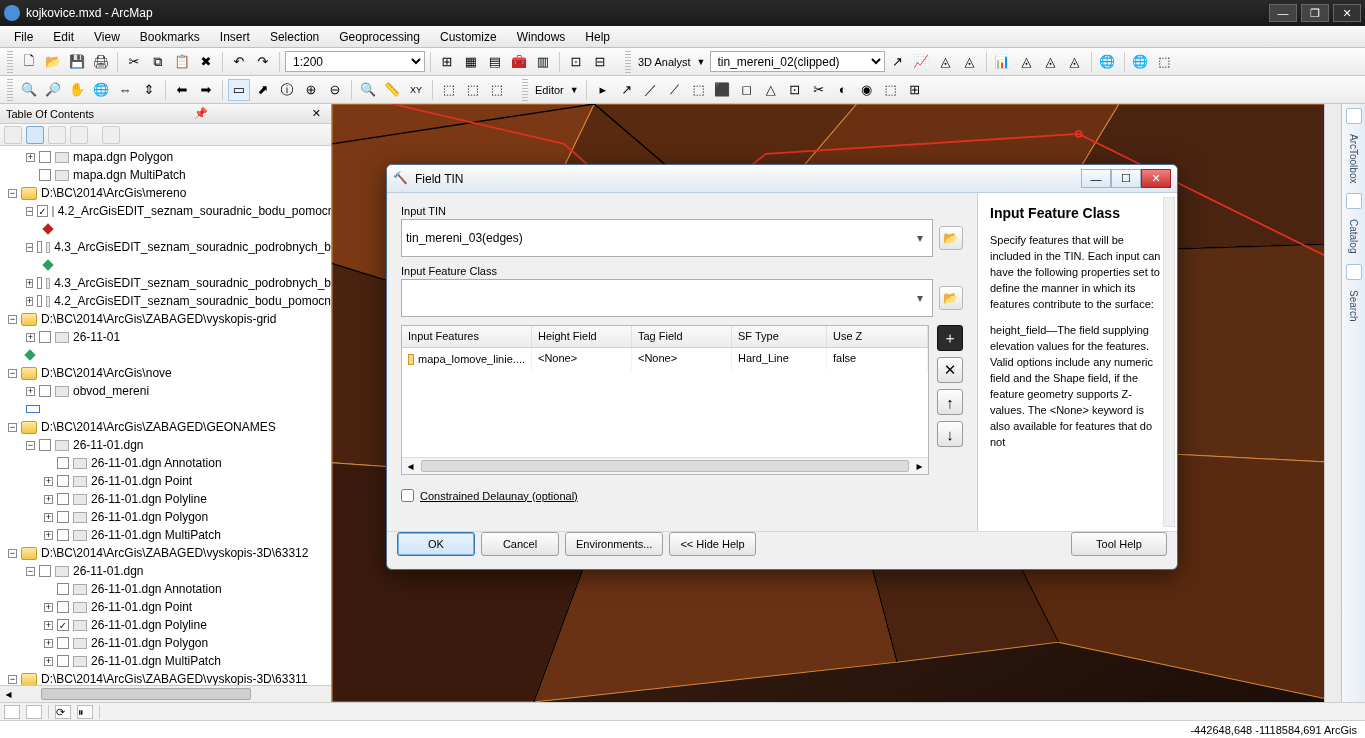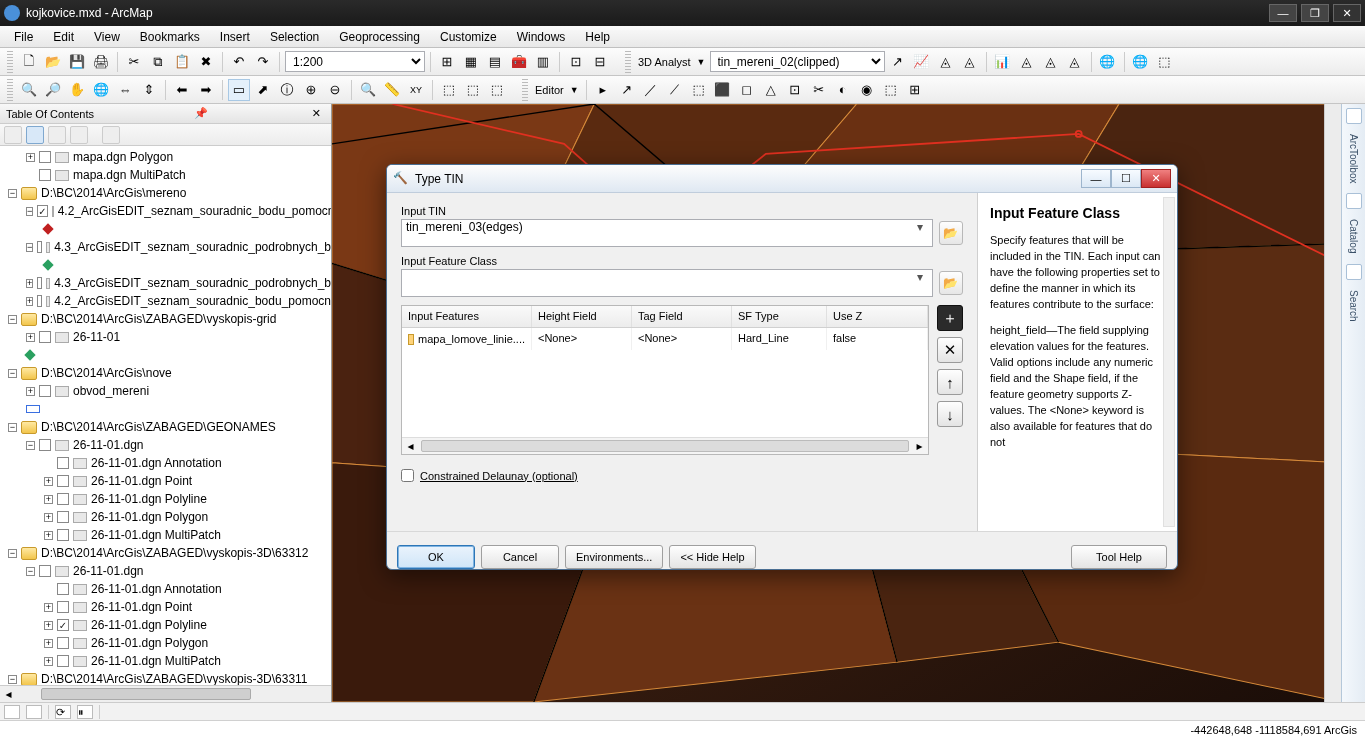--- a/index.html
+++ b/index.html
@@ -66,38 +66,38 @@
 .dlg-title { height:28px; background:linear-gradient(#fdfdfd,#dfe8f2); border-bottom:1px solid #c0cddc;
   display:flex; align-items:center; padding:0 6px; font-size:12px;}
 .dlg-title .ico{width:16px;height:16px;margin-right:6px;}
 .dlg-title .win-controls{margin-left:auto;display:flex;gap:0;}
 .dlg-title .wcbtn{width:30px;height:19px;border:1px solid #9db5cd;background:linear-gradient(#f7fbff,#dbe8f5);display:flex;align-items:center;justify-content:center;font-size:11px;}
 .dlg-title .wcbtn.close{background:linear-gradient(#f08080,#c83030);color:#fff;border-color:#a02020;}
 .dlg-body { flex:1; display:flex;}
 .dlg-left { flex:1; padding:12px 14px 6px; display:flex; flex-direction:column;}
 .lbl { font-size:11px; margin-bottom:2px;}
 .input-row{display:flex;gap:6px;align-items:center;margin-bottom:8px;}
-.txtcombo{flex:1;height:28px;border:1px solid #abadb3;background:#fff;display:flex;padding:0 4px;font-size:12px;}
+.txtcombo{flex:1;height:38px;border:1px solid #abadb3;background:#fff;display:flex;align-items:center;padding:0 4px;font-size:12px;}
 .txtcombo .dd{margin-left:auto;width:16px;text-align:center;color:#555;}
 .icon-btn{width:24px;height:24px;border:1px solid #b8b8b8;background:linear-gradient(#fefefe,#e6e6e6);display:flex;align-items:center;justify-content:center;border-radius:3px;}
 .grid-wrap{border:1px solid #b8b8b8;background:#fff;height:150px;display:flex;flex-direction:column;}
 .grid-head{display:flex;background:linear-gradient(#fafafa,#ececec);border-bottom:1px solid #d0d0d0;height:22px;font-size:11px;}
 .gh{padding:4px 6px;border-right:1px solid #e0e0e0;}
 .grid-row{display:flex;height:22px;font-size:11px;}
 .gc{padding:4px 6px;border-right:1px solid #f0f0f0;}
 .grid-hsb{height:17px;border-top:1px solid #ddd;background:#f4f4f4;display:flex;align-items:center;}
 .side-btns{display:flex;flex-direction:column;gap:6px;margin-left:8px;}
 .side-btns .sqbtn{width:26px;height:26px;border:1px solid #9a9a9a;background:linear-gradient(#fefefe,#e4e4e4);border-radius:3px;display:flex;align-items:center;justify-content:center;font-size:15px;}
 .chk-row{display:flex;align-items:center;margin-top:14px;font-size:11px;text-decoration:underline;}
 .chk-row input{margin-right:6px;}
 .dlg-right{width:200px;border-left:1px solid #cfcfcf;background:#fff;padding:10px 12px;overflow:auto;font-size:11px;line-height:1.45;position:relative;}
 .dlg-right h3{font-size:14px;font-weight:bold;margin-bottom:10px;}
 .dlg-right p{margin-bottom:10px;}
 .dlg-right .vsb{position:absolute;right:2px;top:4px;bottom:4px;width:12px;background:#f0f0f0;border:1px solid #e0e0e0;}
-.dlg-foot{height:38px;border-top:1px solid #d8d8d8;display:flex;align-items:flex-end;justify-content:flex-end;padding:0 10px;}
+.dlg-foot{height:38px;border-top:1px solid #d8d8d8;display:flex;align-items:flex-start;justify-content:flex-end;padding:0 10px;}
 .dlg-foot .group-left{display:flex;gap:6px;}
 .dlg-foot .group-right{margin-left:auto;}
 .dbtn{min-width:78px;height:24px;border:1px solid #9f9f9f;background:linear-gradient(#fefefe,#e4e4e4);border-radius:3px;font-size:11px;padding:0 10px;}
 .dbtn.primary{border:1px solid #2e76b6;background:linear-gradient(#eaf3fc,#cfe5f8);box-shadow:0 0 0 1px #7fb4e2 inset;}
 
 
 .map-vsb{position:absolute;right:0;top:0;bottom:0;width:17px;background:#ececec;border-left:1px solid #ccc;}
 </style>
 </head>
 <body>
@@ -467,21 +467,21 @@
   <div style="width:1px;height:14px;background:#ccc"></div>
 </div>
 
 <div class="statusbar">
   <span class="coords">-442648,648 -1118584,691 ArcGis</span>
 </div>
 
 <div class="dialog">
   <div class="dlg-title">
     <span class="ico">🔨</span>
-    <span>Type TIN</span>
+    <span>Field TIN</span>
     <div class="win-controls">
       <div class="wcbtn">—</div>
       <div class="wcbtn">☐</div>
       <div class="wcbtn close">✕</div>
     </div>
   </div>
 
   <div class="dlg-body">
     <div class="dlg-left">
       <div class="lbl">Input TIN</div>

